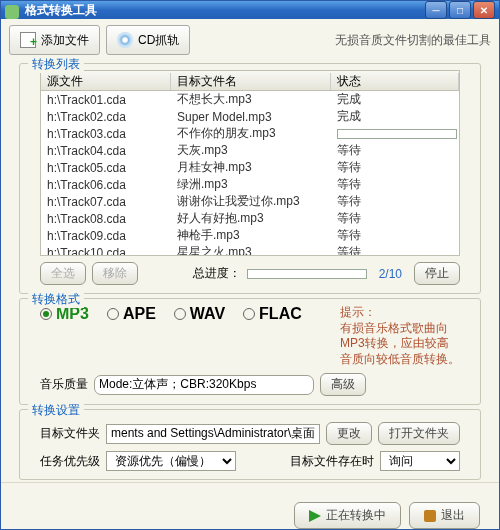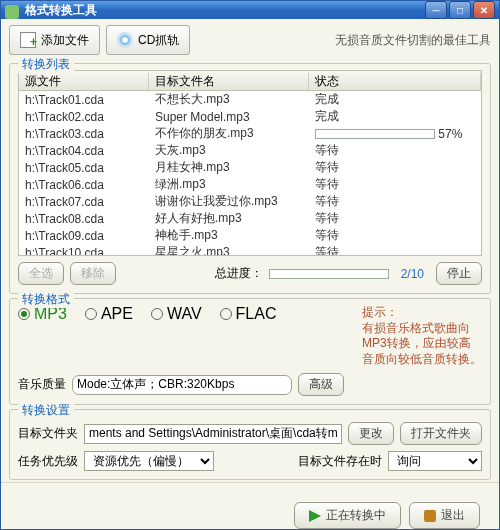--- a/index.html
+++ b/index.html
@@ -11,37 +11,37 @@
   .winbtns{display:flex;gap:2px}
   .winbtn{width:22px;height:18px;background:linear-gradient(#8bb4e6,#3d75c8);border:1px solid #1c4a8c;border-radius:3px;color:#fff;display:flex;align-items:center;justify-content:center;font-weight:bold;font-size:10px}
   .winbtn.close{background:linear-gradient(#e88b6f,#c8523d)}
   .toolbar{height:42px;display:flex;align-items:center;padding:6px 8px;gap:6px}
   .tbtn{height:30px;background:linear-gradient(#fefefe,#e8e8e0);border:1px solid #aaa;border-radius:3px;display:flex;align-items:center;padding:0 10px;gap:5px}
   .hint{margin-left:auto;color:#555}
   .ico{width:16px;height:16px;display:inline-block}
   .ico-add{position:relative;background:#fff;border:1px solid #888}
   .ico-add::after{content:"+";position:absolute;right:-2px;bottom:-2px;color:#1a9a1a;font-weight:bold;font-size:12px}
   .ico-cd{border-radius:50%;background:radial-gradient(circle,#fff 20%,#7fb8e8 30%,#d8e8f5 60%,#7fb8e8)}
-  .fieldset{margin:2px 8px;border:1px solid #c8c8b8;border-radius:3px;padding:6px 8px 8px;position:relative}
+  .fieldset{margin:2px 18px;border:1px solid #c8c8b8;border-radius:3px;padding:6px 20px 8px;position:relative}
   .legend{position:absolute;top:-8px;left:8px;background:#f5f5eb;color:#1060c0;padding:0 4px}
   .listhead{display:flex;background:linear-gradient(#f8f8f4,#e4e4d8);border:1px solid #c0c0b0;border-bottom:none;height:20px;align-items:flex-end}
   .listhead>div{padding:0 6px;border-right:1px solid #ccc}
   .col-src{width:130px}.col-dst{width:160px}.col-stat{flex:1}
   .listbody{border:1px solid #c0c0b0;background:#fff;height:166px;overflow:hidden}
   .row{display:flex;height:17px;align-items:center;color:#333}
   .row>div{padding:0 6px;white-space:nowrap;overflow:hidden}
   .pbar{height:10px;width:120px;border:1px solid #9a9;background:#fff;display:inline-block;vertical-align:middle}
   .pfill{height:100%;background:linear-gradient(#7cd070,#4aa83c)}
   .listfoot{display:flex;align-items:center;margin-top:6px;gap:6px}
   .btn{background:linear-gradient(#fefefe,#e4e4d8);border:1px solid #9a9a8a;border-radius:6px;padding:2px 10px;color:#444}
   .btn:disabled,.dim{color:#aaa}
   .radio{display:flex;align-items:center;gap:4px;margin-right:18px}
   .radio .dot{width:12px;height:12px;border:1px solid #666;border-radius:50%;display:inline-flex;align-items:center;justify-content:center}
   .radio.sel .dot::after{content:"";width:6px;height:6px;background:#1a8a1a;border-radius:50%}
-  .fmt{font-size:16px;font-weight:normal}
+  .fmt{font-size:16px;font-weight:bold}
   .radio.sel .fmt{color:#1a8a1a}
   .line{display:flex;align-items:center;gap:6px;margin-top:6px}
   select,input[type=text]{border:1px solid #a0a090;background:#fff;height:20px;padding:0 4px;font-size:12px}
   .tip{color:#b05030;font-size:12px;line-height:1.3;max-width:120px}
   .footer{margin-top:auto;padding:19px;display:flex;justify-content:flex-end;gap:8px;border-top:1px solid #ddd8c8}
   .btn.big{padding:4px 14px;display:flex;align-items:center;gap:5px}
   .ico-go{width:12px;height:12px;background:#2a9a2a;clip-path:polygon(0 0,100% 50%,0 100%)}
   .ico-back{width:12px;height:12px;background:#c08020;border-radius:2px}
 </style>
 </head>
@@ -177,21 +177,21 @@
       <span>目标文件夹</span>
       <input type="text" style="flex: 1 1 0%;" value="ments and Settings\Administrator\桌面\cda转mp3\">
       <button class="btn">更改</button>
       <button class="btn">打开文件夹</button>
     </div>
     <div class="line">
       <span>任务优先级</span>
       <select style="width:130px"><option>资源优先（偏慢）</option></select>
       <span style="flex:1"></span>
       <span>目标文件存在时</span>
-      <select style="width:94px"><option>询问</option></select>
+      <select style="width:80px"><option>询问</option></select>
     </div>
   </div>
 
   <div class="footer">
     <button class="btn big">
         <span class="ico-go"></span>
         <span>正在转换中</span>
       </button>
     <button class="btn big">
         <span class="ico-back"></span>

